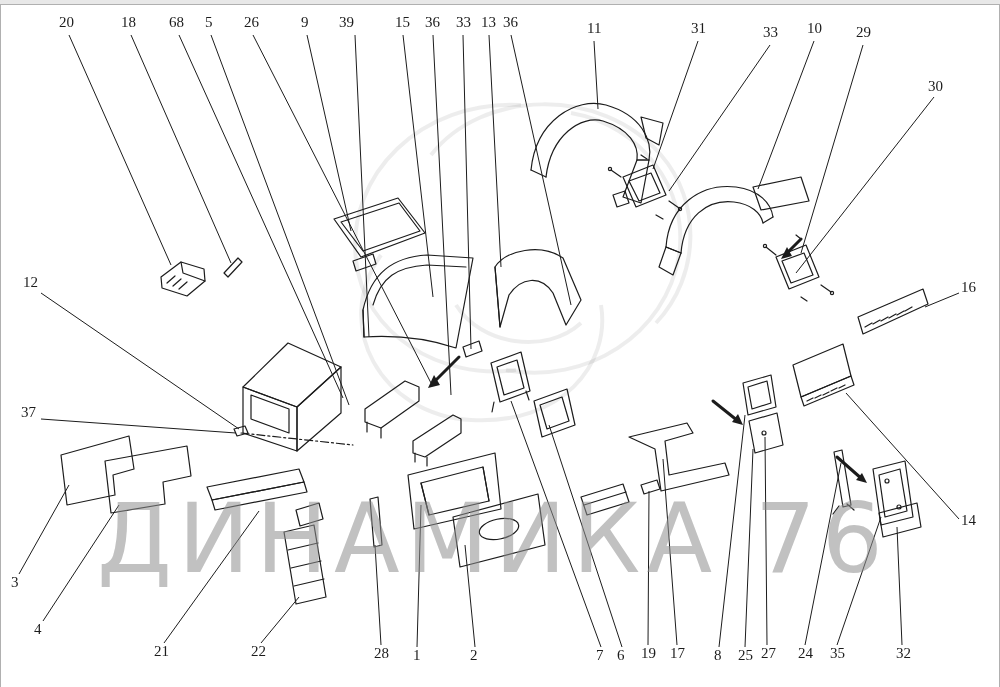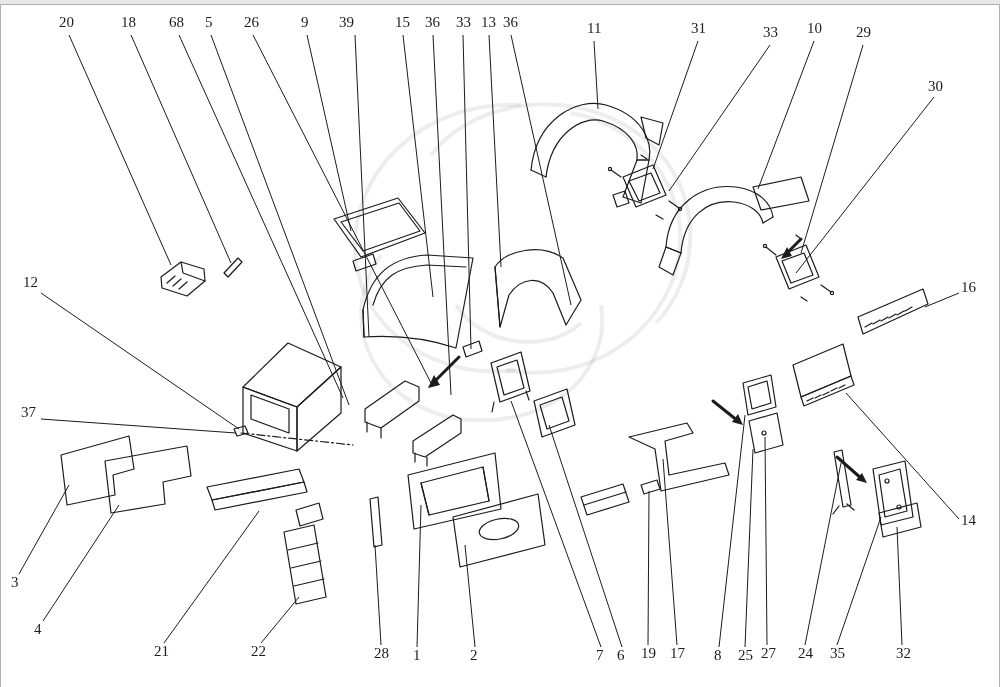--- a/index.html
+++ b/index.html
@@ -307,13 +307,14 @@
       <div class="callout" style="left: 669px; top: 641px;">17</div>
       <div class="callout" style="left: 713px; top: 643px;">8</div>
       <div class="callout" style="left: 737px; top: 643px;">25</div>
       <div class="callout" style="left: 760px; top: 641px;">27</div>
       <div class="callout" style="left: 797px; top: 641px;">24</div>
       <div class="callout" style="left: 829px; top: 641px;">35</div>
       <div class="callout" style="left: 895px; top: 641px;">32</div>
       <div class="callout" style="left: 960px; top: 508px;">14</div>
     </div>
 
+  <div class="watermark">ДИНАМИКА 76</div>
 </div>
 
 </body></html>

